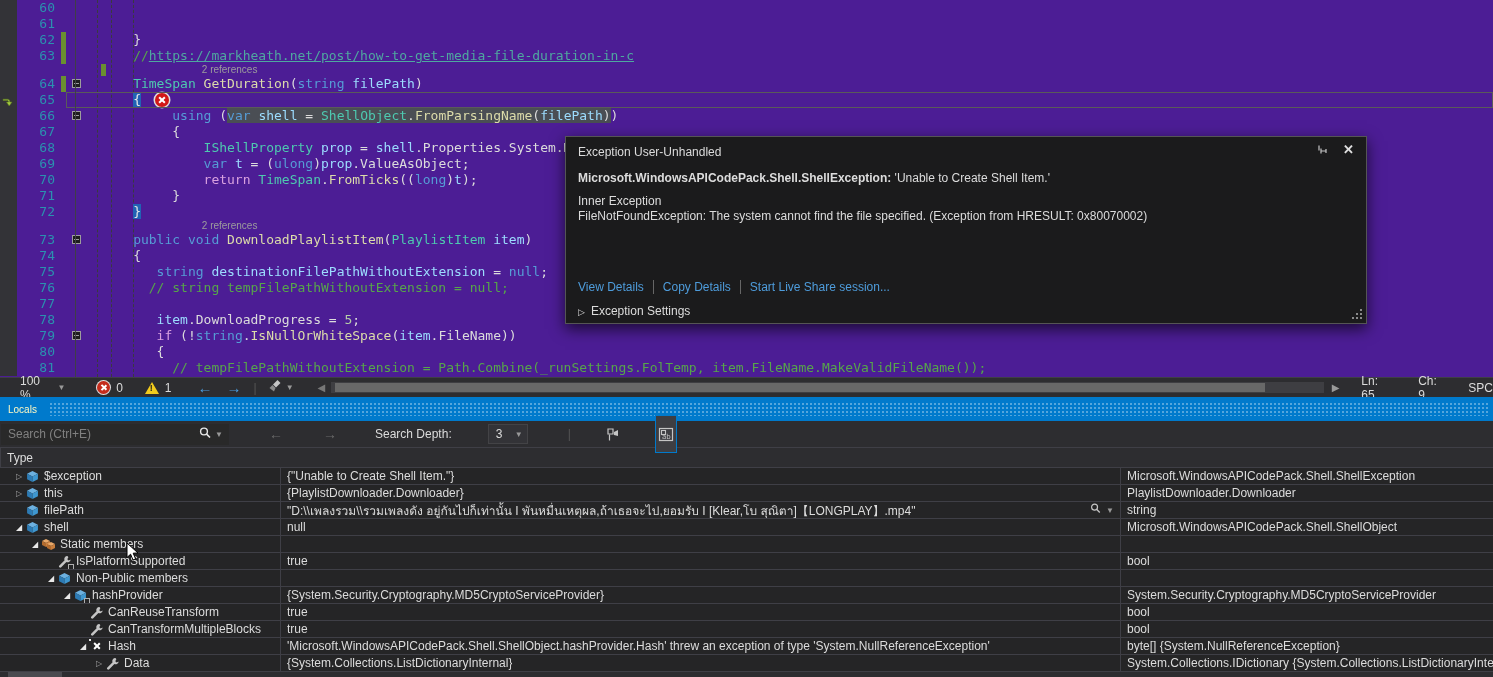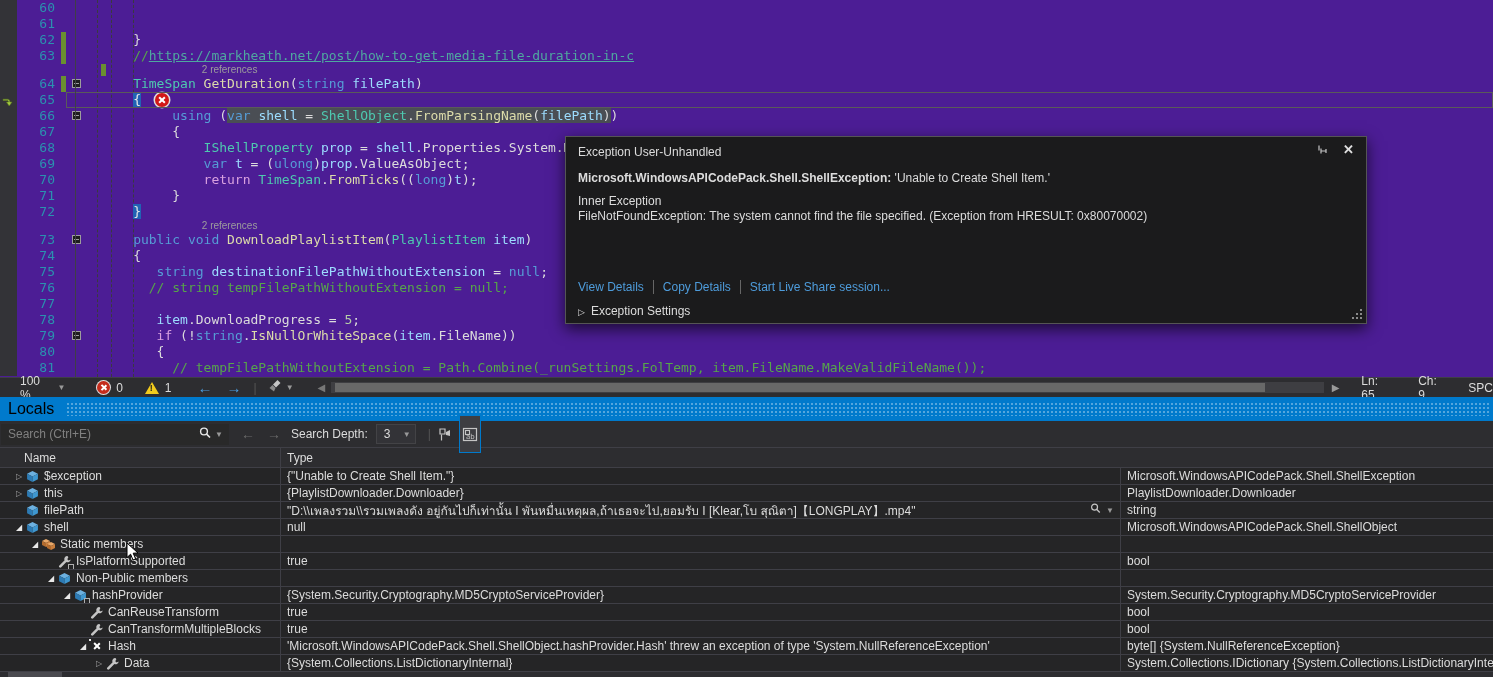--- a/index.html
+++ b/index.html
@@ -62,26 +62,26 @@
   #popup .p-links { position:absolute; left:12px; top:143px; display:flex; align-items:center; }
   #popup .p-links a { color:#4e9cdb; text-decoration:none; }
   #popup .p-sep { width:1px; height:14px; background:#666; margin:0 9px; }
   #popup .p-settings { position:absolute; left:12px; top:167px; color:#dcdcdc; }
   #popup .p-grip { position:absolute; right:4px; bottom:4px; width:10px; height:10px; }
   #popup .p-grip i { position:absolute; width:2px; height:2px; background:#8a8a8a; }
 
   
   #locals { position:absolute; left:0; top:397px; width:1493px; height:280px; background:#252526; }
   #locals-title { height:24px; background:#007acc; display:flex; align-items:center; }
-  #locals-title .t-text { color:#000000; font-size:16px; padding:0 8px 0 8px; }
+  #locals-title .t-text { color:#fef9c3; font-size:10px; padding:0 8px 0 8px; }
   #locals-title .t-dots { flex:1; height:14px; margin:0 4px;
       background-image:radial-gradient(rgba(255,255,255,.33) 1px, transparent 1.2px);
       background-size:4px 4px; }
   #locals-toolbar { height:27px; background:#2d2d30; display:flex; align-items:center; font-size:12px;
-                    color:#dcdcdc; border-bottom:1px solid #3f3f46; }
+                    color:#dcdcdc; border-bottom:1px solid #3f3f46;gap:28px; }
   .searchbox { width:228px; height:21px; background:#292929; margin-left:1px; display:flex; align-items:center; }
   .searchbox .ph { flex:1; color:#808080; padding-left:7px; }
   .tb-dd { width:40px; height:20px; background:#333337; border:1px solid #434346; display:flex;
            align-items:center; padding-left:7px; }
   .tb-btn { width:22px; height:38px; display:flex; align-items:center; justify-content:center; margin-left:3px; }
   .tb-btn.active { border:1px solid #007acc; background:#3e3e42; }
   #locals-grid { font-size:12px; color:#dcdcdc; }
   .g-head { height:20px; display:flex; background:#2d2d30; border-bottom:1px solid #3f3f46; align-items:center; }
   .g-row { height:17px; display:flex; border-bottom:1px solid #3f3f46; align-items:center; background:#252526; }
   .col-name { width:280px; flex:none; display:flex; align-items:center; overflow:hidden; white-space:nowrap; height:100%; }
@@ -248,21 +248,20 @@
       <div class="tb-btn active">
         <svg width="16" height="15" viewBox="0 0 16 15">
             <rect x="1.5" y="1.5" width="13" height="12" fill="none" stroke="#c5c5c5" stroke-width="1.2"></rect>
             <rect x="3.5" y="3.5" width="4" height="4" fill="none" stroke="#c5c5c5" stroke-width="1.1"></rect>
             <text x="4" y="12" font-size="7" fill="#c5c5c5" font-family="DejaVu Sans, sans-serif">ab</text>
           </svg>
       </div>
     </div>
     <div id="locals-grid">
       <div class="g-head">
-        <div class="col-name">Name</div>
         <div class="col-type">Type</div>
       </div>
       <div>
           <div class="g-row">
             <div class="col-name" style="padding-left: 14px;">
               <span class="expd closed">▷</span>
               <span class="tree-icon"><svg width="13" height="13" viewBox="0 0 12 12">
                   <polygon points="6,1 11,3.5 6,6 1,3.5" fill="#6cb0df"></polygon>
                   <polygon points="1,3.5 6,6 6,11 1,8.5" fill="#2d7bb4"></polygon>
                   <polygon points="11,3.5 6,6 6,11 11,8.5" fill="#3f97d0"></polygon>

